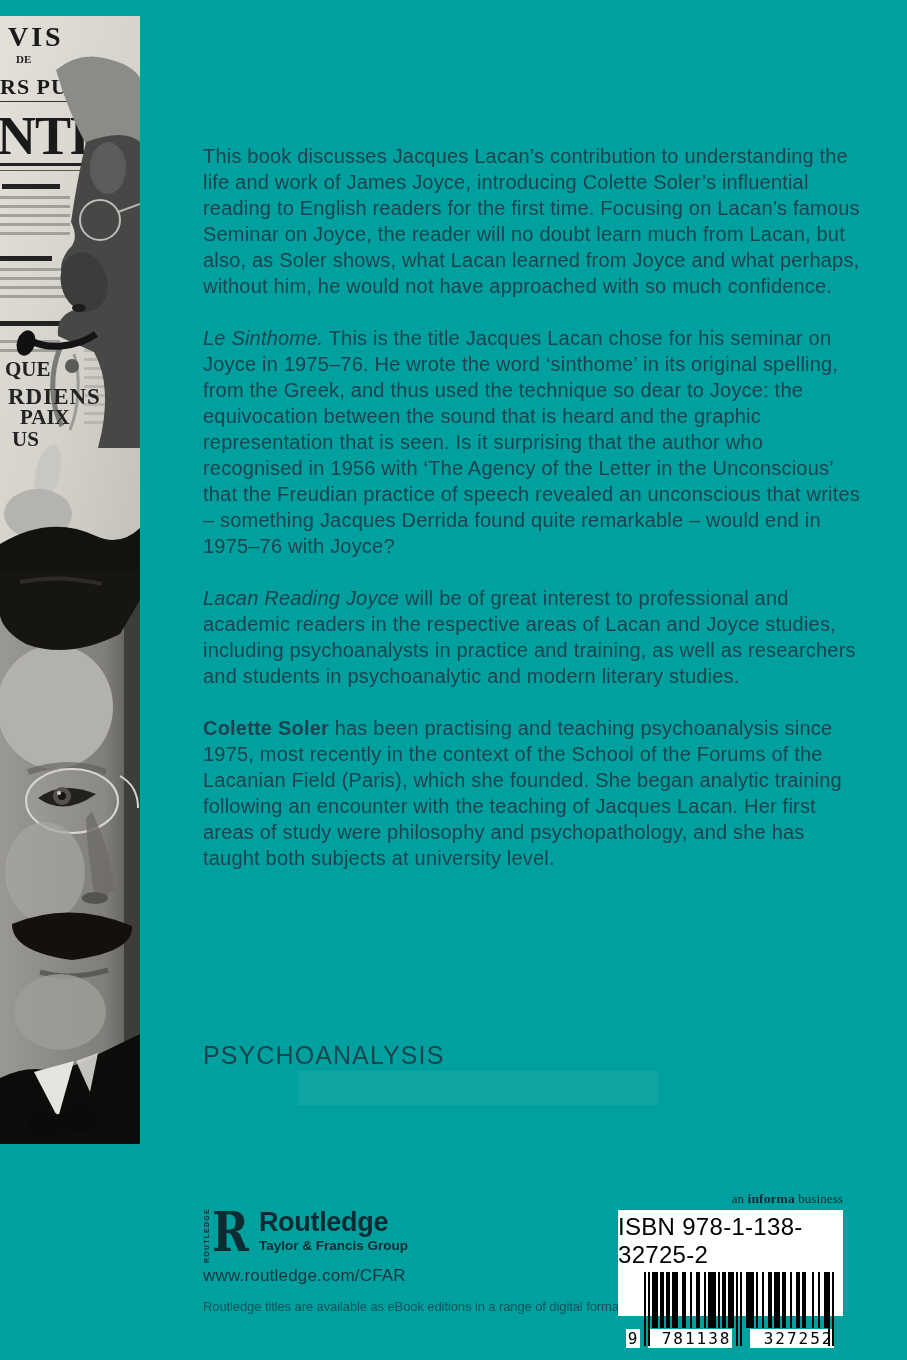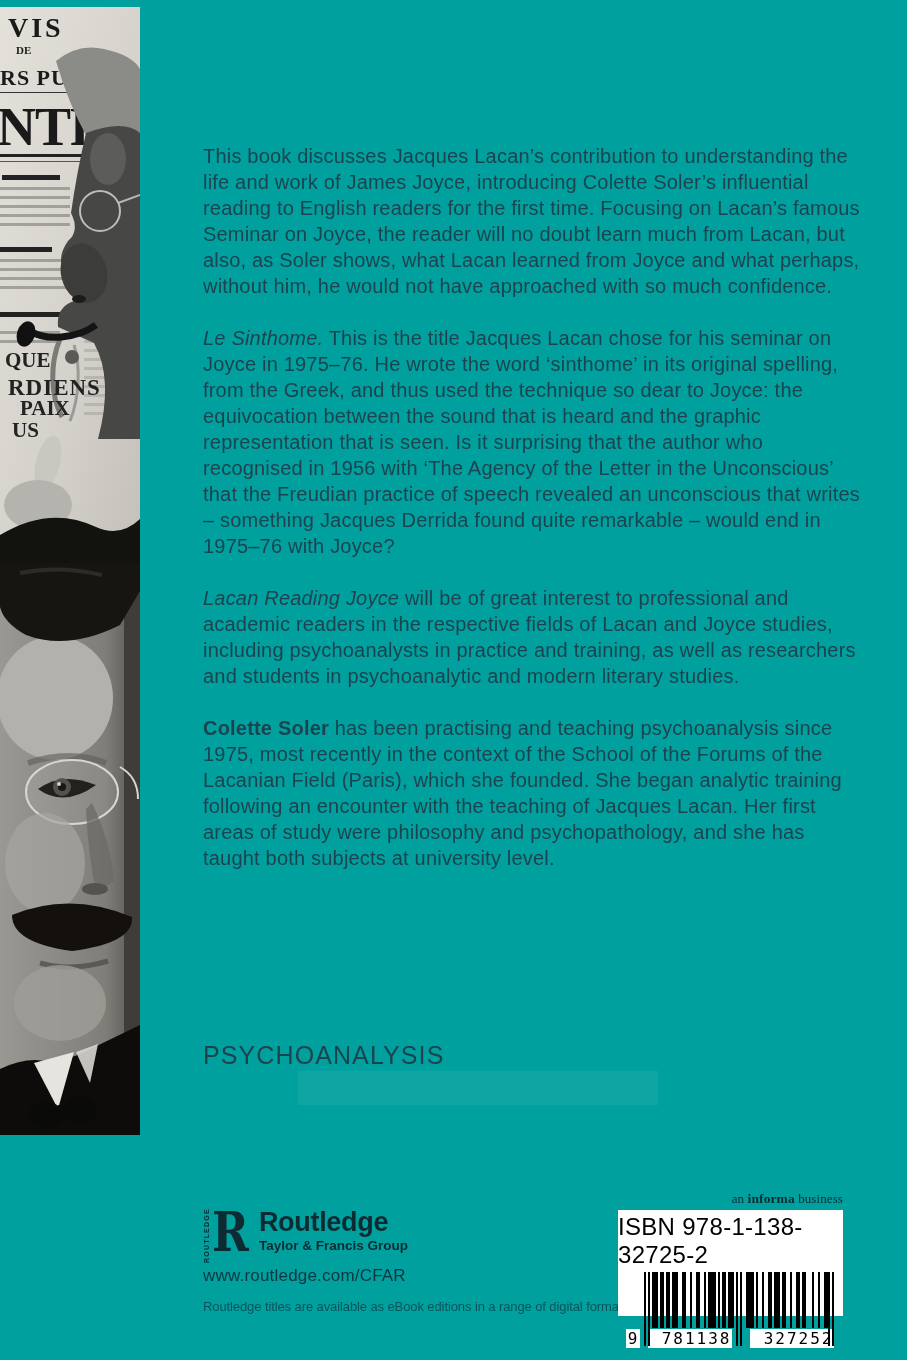--- a/index.html
+++ b/index.html
@@ -2,21 +2,21 @@
 <html><head>
 <meta charset="utf-8">
 <style>
   html,body{margin:0;padding:0;background:#222;}
   .cover{
     position:relative;width:907px;height:1360px;overflow:hidden;
     background:#00A09E;
     font-family:"Liberation Sans",sans-serif;
   }
   
-  .photo-strip{position:absolute;left:0;top:7px;width:140px;height:1128px;}
+  .photo-strip{position:absolute;left:0;top:16px;width:140px;height:1128px;}
   .photo{display:block;width:140px;}
   
   .blurb{
     position:absolute;left:203px;top:143px;width:660px;
     color:#1B4450;font-size:20px;line-height:26px;letter-spacing:.2px;
   }
   .blurb p{margin:0 0 26px 0;}
   .lead-italic{font-style:italic;}
   .lead-bold{font-weight:bold;}
   
@@ -175,21 +175,21 @@
         <ellipse cx="46" cy="552" rx="17" ry="13"></ellipse>
         <ellipse cx="80" cy="547" rx="17" ry="13"></ellipse>
         <rect x="58" y="542" width="10" height="12"></rect>
       </g>
     </svg>
   </div>
 
   <div class="blurb">
     <p><span>This book discusses Jacques Lacan’s contribution to understanding the life and work of James Joyce, introducing Colette Soler’s influential reading to English readers for the first time. Focusing on Lacan’s famous Seminar on Joyce, the reader will no doubt learn much from Lacan, but also, as Soler shows, what Lacan learned from Joyce and what perhaps, without him, he would not have approached with so much confidence.</span></p>
     <p><span class="lead-italic">Le Sinthome.</span><span> This is the title Jacques Lacan chose for his seminar on Joyce in 1975–76. He wrote the word ‘sinthome’ in its original spelling, from the Greek, and thus used the technique so dear to Joyce: the equivocation between the sound that is heard and the graphic representation that is seen. Is it surprising that the author who recognised in 1956 with ‘The Agency of the Letter in the Unconscious’ that the Freudian practice of speech revealed an unconscious that writes – something Jacques Derrida found quite remarkable – would end in 1975–76 with Joyce?</span></p>
-    <p><span class="lead-italic">Lacan Reading Joyce</span><span> will be of great interest to professional and academic readers in the respective fields of Lacan and Joyce studies, including psychoanalysts in practice and training, as well as researchers and students in psychoanalytic and modern literary studies.</span></p>
+    <p><span class="lead-italic">Lacan Reading Joyce</span><span> will be of great interest to professional and academic readers in the respective areas of Lacan and Joyce studies, including psychoanalysts in practice and training, as well as researchers and students in psychoanalytic and modern literary studies.</span></p>
     <p><span class="lead-bold">Colette Soler</span><span> has been practising and teaching psychoanalysis since 1975, most recently in the context of the School of the Forums of the Lacanian Field (Paris), which she founded. She began analytic training following an encounter with the teaching of Jacques Lacan. Her first areas of study were philosophy and psychopathology, and she has taught both subjects at university level.</span></p>
   </div>
 
   <div class="category">PSYCHOANALYSIS</div>
   <div class="credit-highlight"></div>
 
   <div class="logo-row">
     <div class="logo-mark">
       <span class="logo-vertical">ROUTLEDGE</span>
       <span class="logo-r">R</span>

